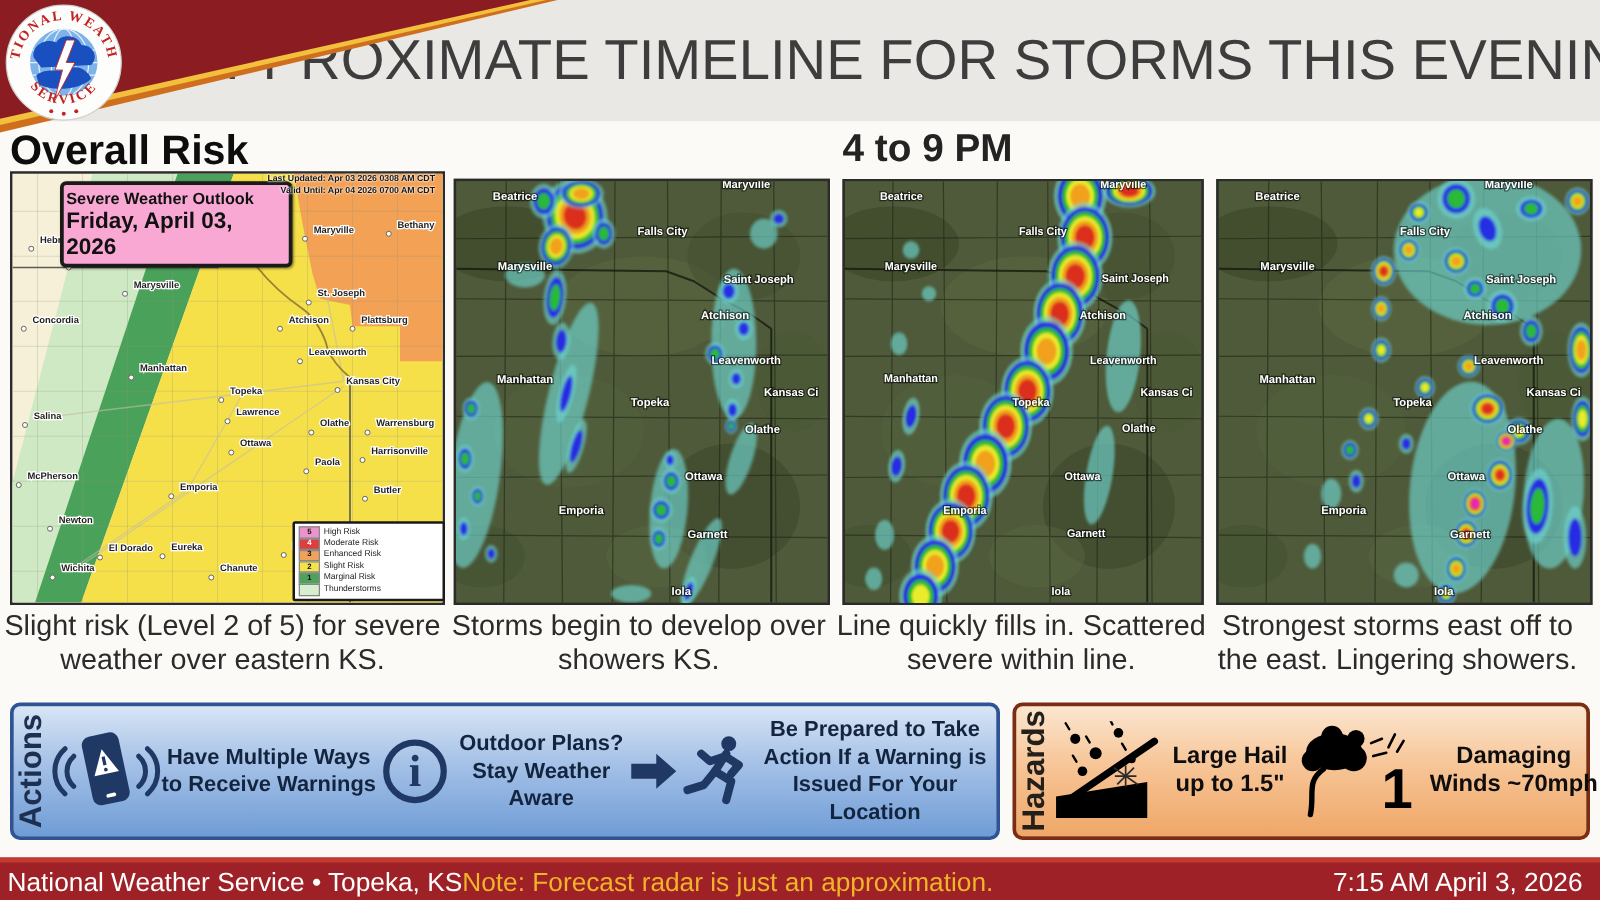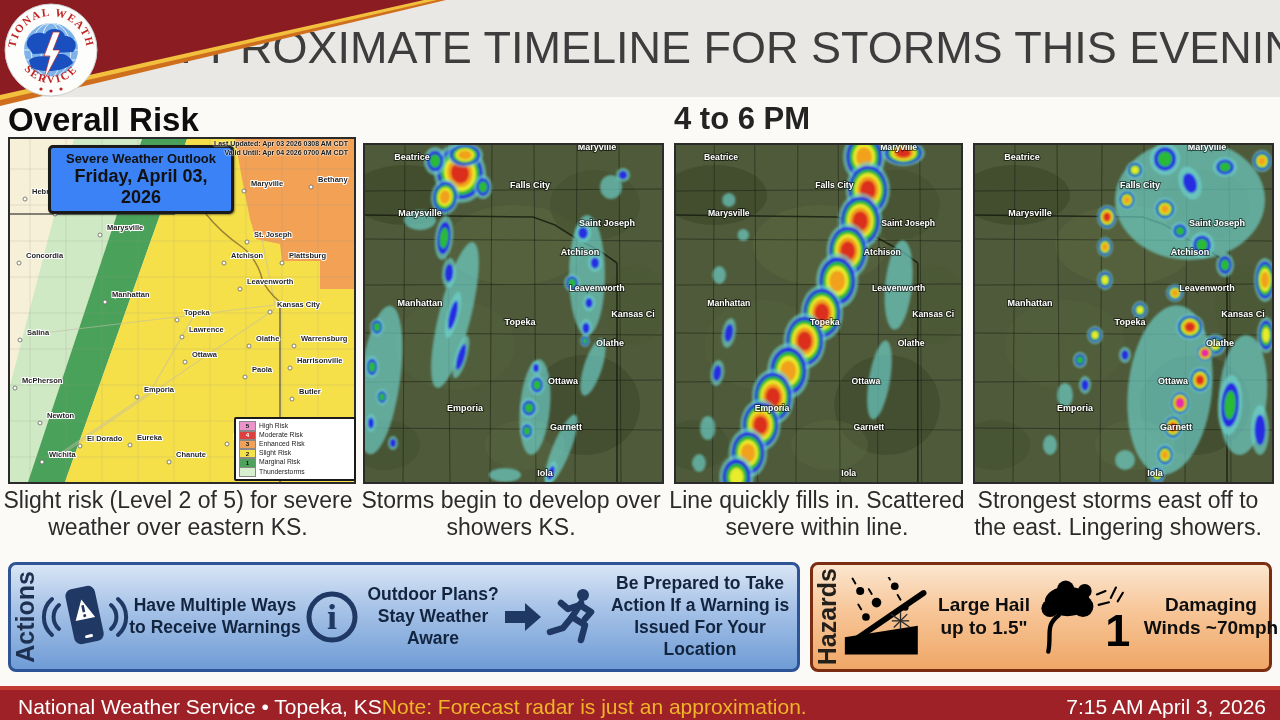--- a/index.html
+++ b/index.html
@@ -12,22 +12,22 @@
   .corner{position:absolute;left:0;top:0;}
   .logo{position:absolute;left:3px;top:2px;}
   
   .p-title{position:absolute;top:101px;font-weight:bold;color:#232323;}
   .p-title.first{font-size:33px;color:#0d0d0d;}
   .p-title.rest{font-size:31px;}
   
   .mapsvg{position:absolute;background:#4e5a39;border:2px solid #2b2b2b;}
   #outlook-svg{background:#f6f0d8;}
   
-  .outlook-titlebox{position:absolute;left:48px;top:145px;width:176px;background:#3b82f6;border:3px solid #1a1a1a;
-      border-radius:5px;text-align:center;padding:3px 2px;font-weight:bold;color:#111;box-shadow:1px 1px 2px rgba(0,0,0,.4);}
+  .outlook-titlebox{position:absolute;left:48px;top:145px;width:176px;background:#f9a8d4;border:3px solid #1a1a1a;
+      border-radius:5px;padding:3px 2px;font-weight:bold;color:#111;box-shadow:1px 1px 2px rgba(0,0,0,.4);}
   .outlook-titlebox .l1{font-size:13px;}
   .outlook-titlebox .l2{font-size:18px;}
   .outlook-updated{position:absolute;left:176px;top:140px;width:172px;text-align:right;font-size:7px;
       font-weight:bold;color:#161616;line-height:1.25;text-shadow:0 0 2px #fff,0 0 2px #fff;}
   .outlook-legend{position:absolute;left:234px;top:417px;width:112px;background:#fff;border:2px solid #1a1a1a;
       border-radius:2px;padding:3px 3px;display:flex;flex-direction:column;gap:1px;}
   .legend-row{display:flex;align-items:center;gap:3px;height:8.2px;}
   .legend-swatch{width:15px;height:7.4px;border:0.5px solid #888;font-size:6.2px;font-weight:bold;color:#111;
       display:flex;align-items:center;justify-content:center;line-height:1;}
   .legend-label{font-size:6.8px;color:#222;line-height:1;}
@@ -43,21 +43,21 @@
      width:30px;text-align:center;flex:0 0 auto;}
   .actions-bar .vlabel{color:#1e3050;}
   .hazards-bar .vlabel{color:#23201c;width:28px;}
   .bar-text{font-weight:bold;text-align:center;flex:0 0 auto;}
   .actions-bar .bar-text{color:#13243f;font-size:17.5px;line-height:1.25;}
   .hazards-bar .bar-text{color:#0e0e0e;font-size:19px;line-height:1.2;}
   .ico{flex:0 0 auto;}
   
   .footer{position:absolute;left:0;top:686px;width:1280px;height:34px;background:#9e2127;
      border-top:4px solid #c23b33;box-sizing:content-box;display:flex;align-items:center;font-size:21px;color:#fff;}
-  .footer .f-left{padding-left:18px;white-space:nowrap;}
+  .footer .f-left{padding-left:6px;white-space:nowrap;}
   .footer .f-note{flex:1;color:#f0b429;white-space:nowrap;}
   .footer .f-right{padding-right:14px;white-space:nowrap;}
 </style>
 </head>
 <body>
 
 <div class="stage">
 
   <div class="topbar">
     <h1>APPROXIMATE TIMELINE FOR STORMS THIS EVENING</h1>
@@ -92,21 +92,21 @@
     <polygon points="50,30 41,54 47,54 40,80 57,48 50,48 57,30" fill="#ffffff" stroke="#c22222" stroke-width="0.7"></polygon>
     <text font-family="Liberation Serif,serif" font-size="11" font-weight="bold" fill="#c22222" letter-spacing="2">
       <textPath href="#arcBot" startOffset="50%" text-anchor="middle">SERVICE</textPath>
     </text>
     <circle cx="38" cy="87" r="1.6" fill="#c22222"></circle>
       <circle cx="48" cy="89" r="1.6" fill="#c22222"></circle>
       <circle cx="58" cy="87" r="1.6" fill="#c22222"></circle>
   </svg>
 
   <div class="p-title first" style="left:8px;width:344px;">Overall Risk</div>
-  <div class="p-title rest" style="left:674px;width:285px;">4 to 6 PM</div>
+  <div class="p-title rest" style="left:674px;width:285px;">4 to 9 PM</div>
 
   <svg id="outlook-svg" class="mapsvg" style="left:8px;top:137px;" width="344" height="343" viewBox="0 0 344 343">
       <rect x="0" y="0" width="344" height="343" fill="#f6f0d8"></rect>
       <polygon points="64,0 132,0 18,343 -25,343" fill="#cfe9c4"></polygon>
       <polygon points="132,0 177,0 55,343 18,343" fill="#4aa25a"></polygon>
       <polygon points="177,0 344,0 344,343 55,343" fill="#f6e04a"></polygon>
       <polygon points="225,0 344,0 344,150 310,150 310,122 272,122 270,105 246,100 240,80 232,40" fill="#f2a155"></polygon>
       <path d="M20,0 L20,343 M56,0 L56,343 M92,0 L92,343 M128,0 L128,343 M164,0 L164,343 M200,0 L200,343 M236,0 L236,343 M272,0 L272,343 M308,0 L308,343 M0,30 L344,30 M0,66 L344,66 M0,102 L344,102 M0,138 L344,138 M0,174 L344,174 M0,210 L344,210 M0,246 L344,246 M0,282 L344,282 M0,318 L344,318 " stroke="#8f9480" stroke-width="0.7" opacity="0.3" fill="none"></path>
       <path d="M265,166 L183,176 L25,195 M265,170 L48,318 M265,166 L252,100 M183,178 L140,253 L48,316" stroke="#c2bca6" stroke-width="1.1" opacity="0.6" fill="none"></path>
       <path d="M0,75 L165,75" stroke="#5a5a52" stroke-width="1.3" fill="none"></path>

